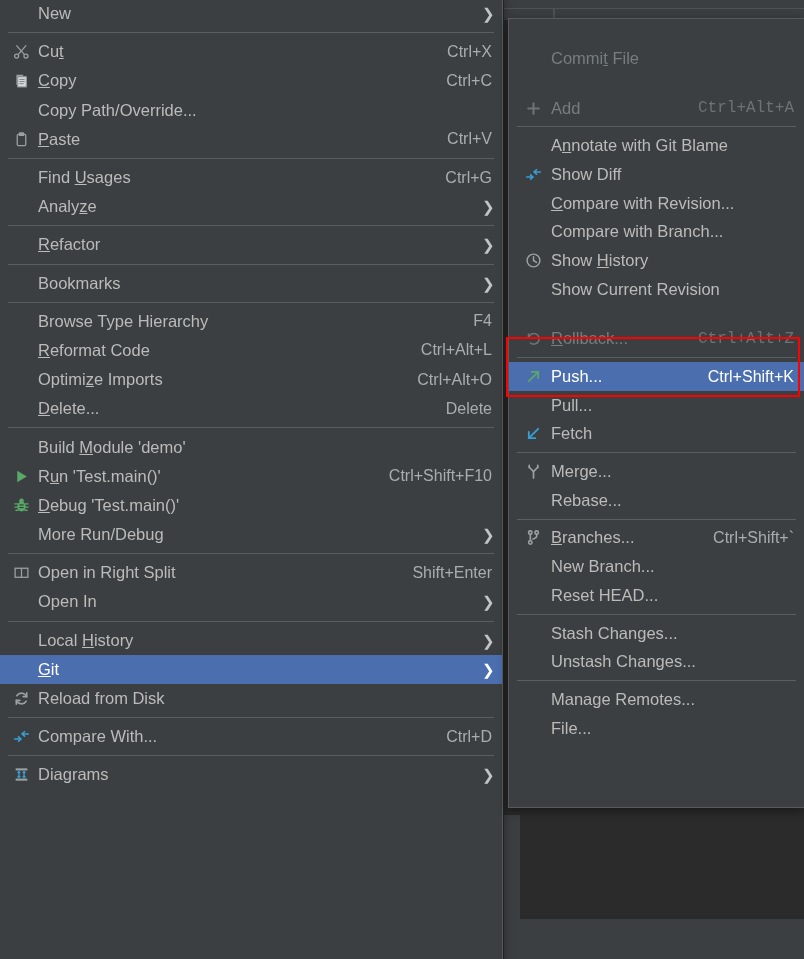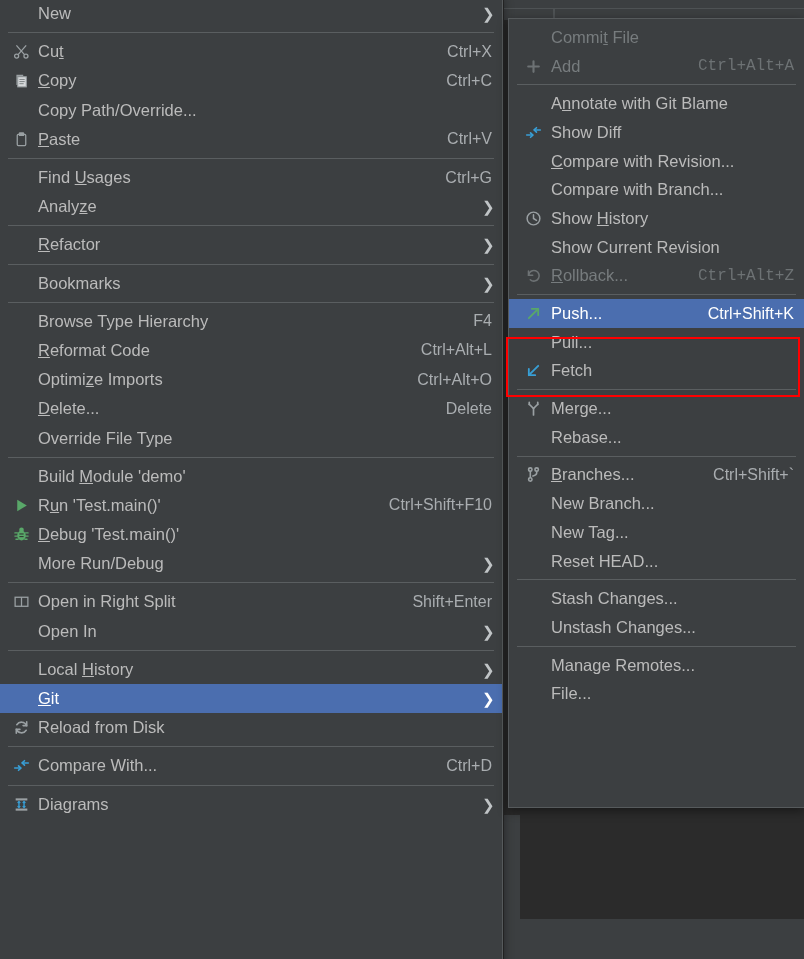--- a/index.html
+++ b/index.html
@@ -29,21 +29,21 @@
     position:relative;
     display:flex;align-items:center;
     height:28px;
     padding:0 10px 0 0;
     color:#bbbbbb;
     font-size:16px;
     white-space:nowrap;
     box-sizing:border-box;
   }
   .mi.sel{background:#4b6eaf;color:#ffffff;}
-  .mi.dis{color:#777c7e;}
+  .mi.dis{color:#777c7e;margin-top:21px;}
   .mi .ico{
     width:30px;min-width:30px;
     display:flex;align-items:center;justify-content:center;
     margin-left:6px;
   }
   .mi .lbl{flex:1;overflow:hidden;}
   .mi .lbl u{text-decoration:underline;}
   .mi .acc{
     margin-left:18px;
     color:#a9adb0;font-size:16px;
@@ -171,24 +171,20 @@
       <div class="mi">
         <span class="ico"></span>
         <span class="lbl">Optimi<u>z</u>e Imports</span>
         <span class="acc">Ctrl+Alt+O</span>
       </div>
       <div class="mi">
         <span class="ico"></span>
         <span class="lbl"><u>D</u>elete...</span>
         <span class="acc">Delete</span>
       </div>
-      <div class="mi">
-        <span class="ico"></span>
-        <span class="lbl">Override File Type</span>
-      </div>
       <div class="sep"></div>
       <div class="mi">
         <span class="ico"></span>
         <span class="lbl">Build <u>M</u>odule 'demo'</span>
       </div>
       <div class="mi">
         <span class="ico">
           <svg width="17" height="17" viewBox="0 0 16 16">
             <path d="M4 2.6 13 8l-9 5.4z" fill="#59a869"></path>
           </svg>
@@ -392,24 +388,20 @@
         </span>
         <span class="lbl"><u>B</u>ranches...</span>
         <span class="acc">Ctrl+Shift+`</span>
       </div>
       <div class="mi">
         <span class="ico"></span>
         <span class="lbl">New Branch...</span>
       </div>
       <div class="mi">
         <span class="ico"></span>
-        <span class="lbl">New Tag...</span>
-      </div>
-      <div class="mi">
-        <span class="ico"></span>
         <span class="lbl">Reset HEAD...</span>
       </div>
       <div class="sep"></div>
       <div class="mi">
         <span class="ico"></span>
         <span class="lbl">Stash Changes...</span>
       </div>
       <div class="mi">
         <span class="ico"></span>
         <span class="lbl">Unstash Changes...</span>

